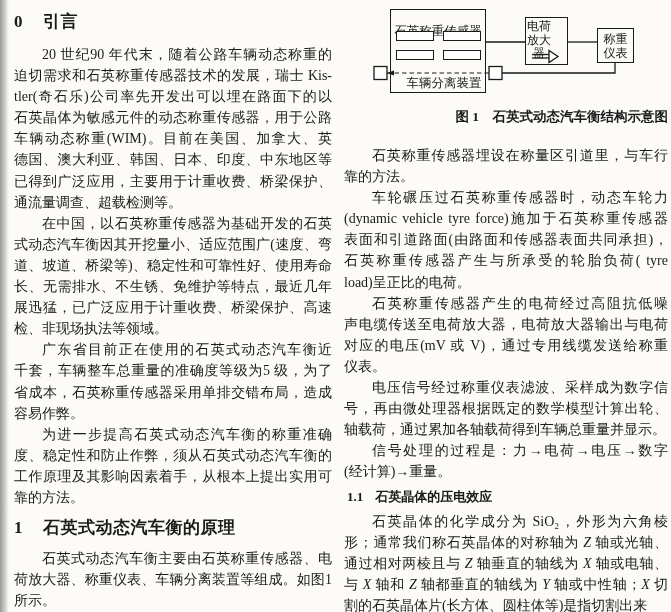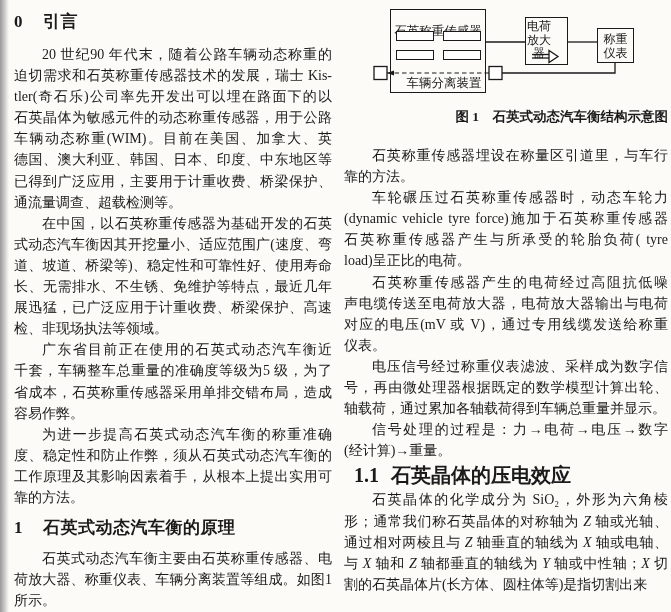--- a/index.html
+++ b/index.html
@@ -16,21 +16,21 @@
   #left-col{left:14px;width:318px;top:8px;}
   #right-col{left:344px;width:324px;top:0px;}
   .h1{
     font-family:"Liberation Sans","DejaVu Sans",sans-serif;
     font-weight:bold;font-size:17px;line-height:24px;
     margin:2px 0 10px 0;letter-spacing:.5px;
   }
   .h1 .hnum{margin-right:20px;font-family:"Liberation Serif","DejaVu Serif",serif;}
   .h2{
     font-family:"Liberation Sans","DejaVu Sans",sans-serif;
-    font-weight:bold;font-size:20px;line-height:20px;margin:4px 0 4px 10px;
+    font-weight:bold;font-size:13px;line-height:20px;margin:4px 0 4px 3px;
   }
   .h2 .hnum{margin-right:12px;font-family:"Liberation Serif","DejaVu Serif",serif;}
   .h1-mid{margin-top:8px;margin-bottom:8px;}
   .para{margin:0;}
   .line{
     font-size:14px;line-height:21.1px;height:21.1px;
     text-align:justify;text-align-last:justify;
     overflow:hidden;
   }
   .line.first{text-indent:2em;}
@@ -158,20 +158,21 @@
   </div>
   <div id="figure-caption">图 1　石英式动态汽车衡结构示意图</div>
   <div id="right-text">
       <div class="para">
         <div class="line first">石英称重传感器埋设在称量区引道里，与车行</div>
         <div class="line last">靠的方法。</div>
       </div>
       <div class="para">
         <div class="line first">车轮碾压过石英称重传感器时，动态车轮力</div>
         <div class="line">(dynamic vehicle tyre force)施加于石英称重传感器</div>
+        <div class="line">表面和引道路面(由路面和传感器表面共同承担)，</div>
         <div class="line">石英称重传感器产生与所承受的轮胎负荷( tyre</div>
         <div class="line last">load)呈正比的电荷。</div>
       </div>
       <div class="para">
         <div class="line first">石英称重传感器产生的电荷经过高阻抗低噪</div>
         <div class="line">声电缆传送至电荷放大器，电荷放大器输出与电荷</div>
         <div class="line">对应的电压(mV 或 V)，通过专用线缆发送给称重</div>
         <div class="line last">仪表。</div>
       </div>
       <div class="para">

